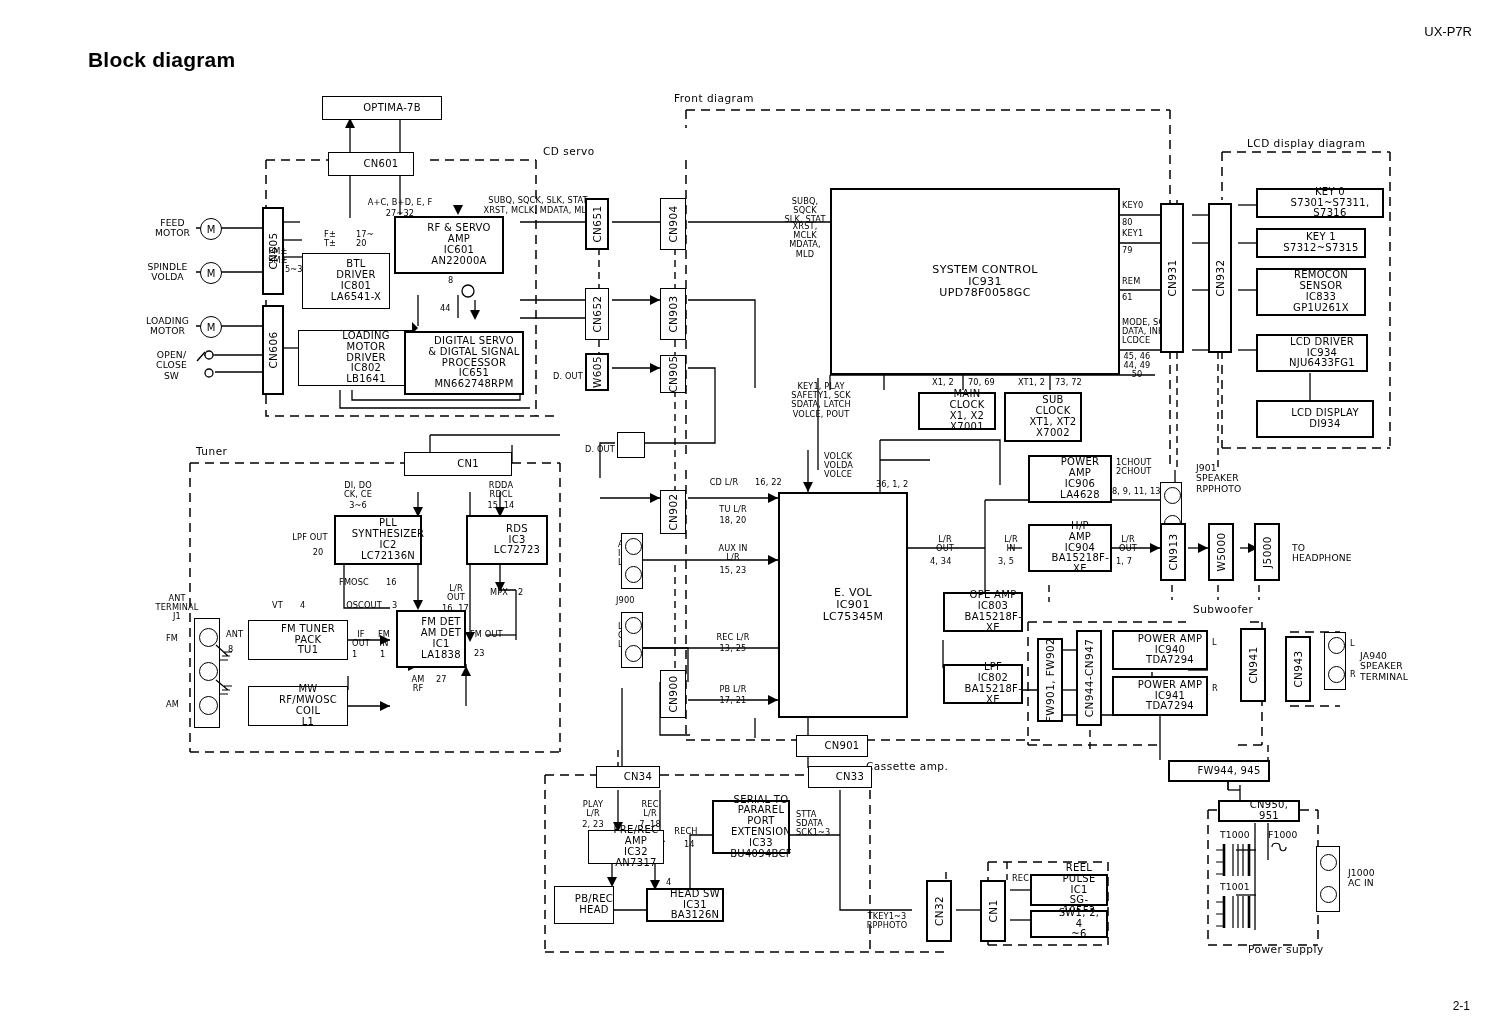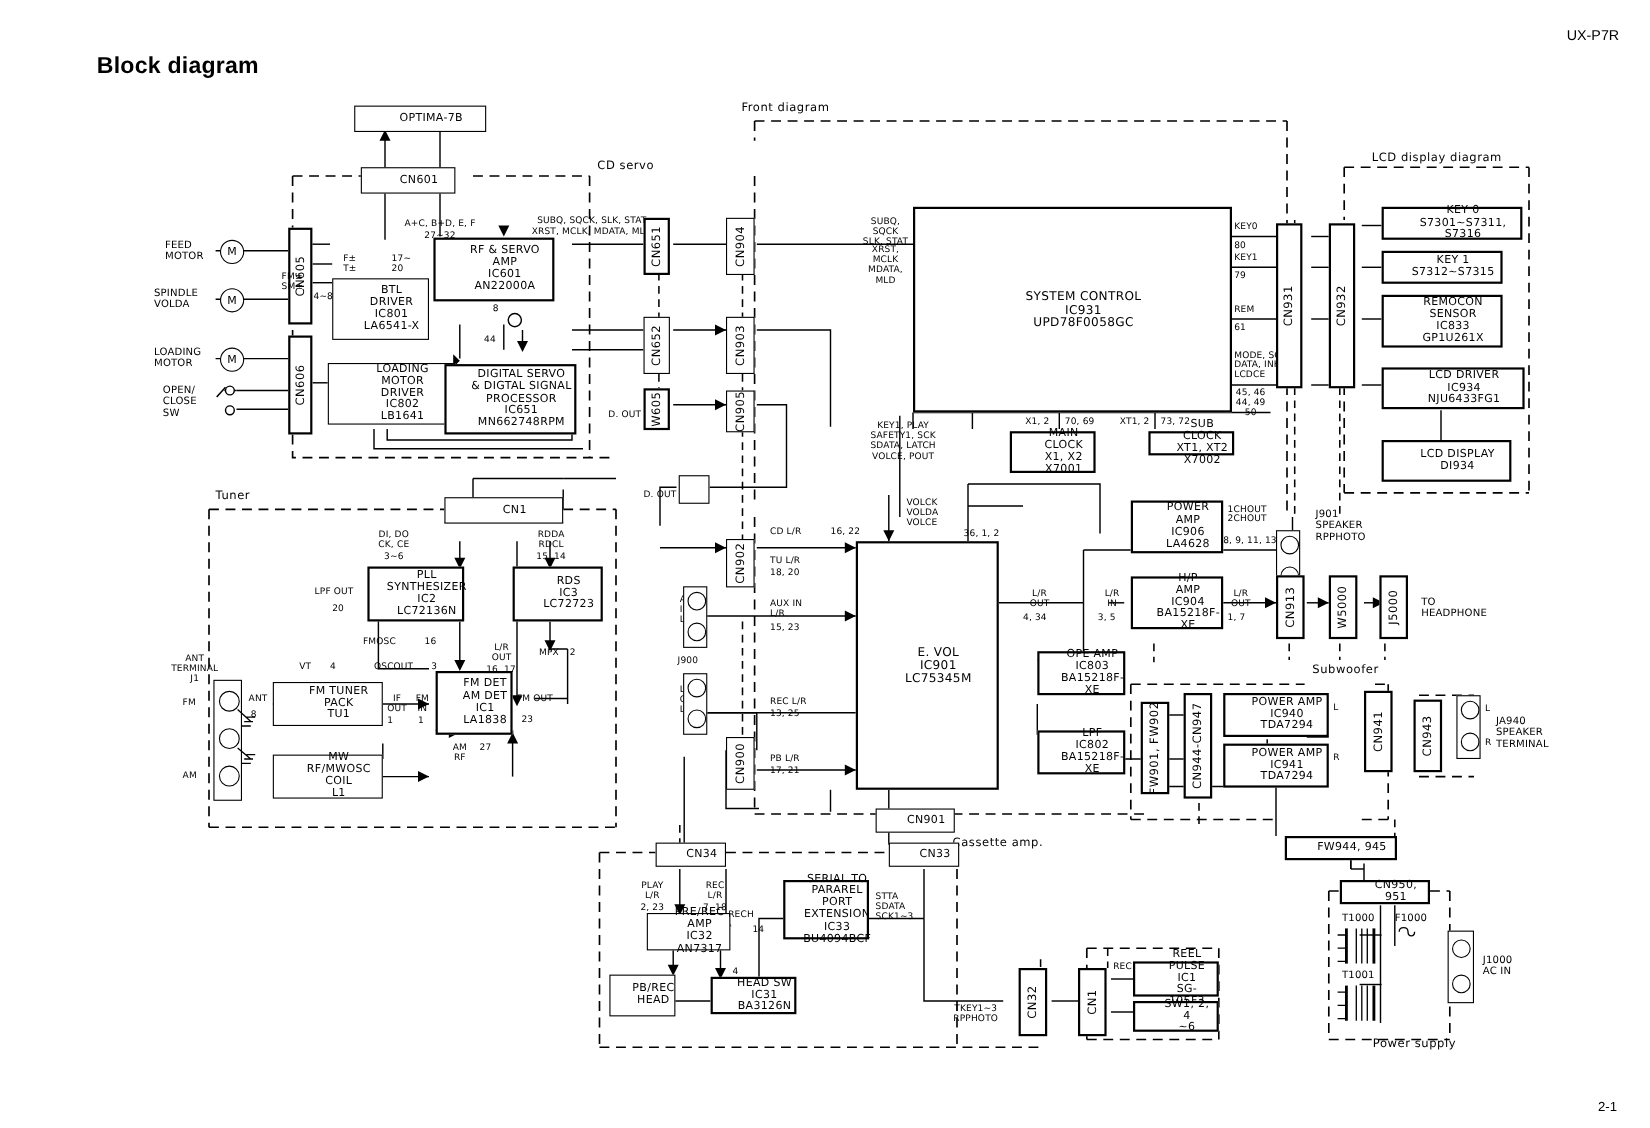--- a/index.html
+++ b/index.html
@@ -20,21 +20,21 @@
   .bx .t{white-space:pre-line;padding:0 2px;}
   
   .vbx{position:absolute;border:1.3px solid #000;background:#fff;box-sizing:border-box;}
   .vbx.thick{border-width:2px;}
   .vbx .vt{position:absolute;left:50%;top:50%;transform:translate(-50%,-50%) rotate(-90deg);
            white-space:nowrap;font-size:10.5px;letter-spacing:.4px;}
   
   .lb{position:absolute;font-size:8.2px;line-height:1.12;white-space:pre-line;
       letter-spacing:.15px;}
   .lb.c{text-align:center;}
-  .lb.r{text-align:left;}
+  .lb.r{text-align:center;}
   .lb.big{font-size:10.5px;letter-spacing:.5px;}
   .lb.med{font-size:9.2px;}
   
   .mcirc{position:absolute;width:20px;height:20px;border:1.4px solid #000;border-radius:50%;
          display:flex;align-items:center;justify-content:center;font-size:10px;background:#fff;}
   
   .jack{position:absolute;border:1.5px solid #000;background:#fff;box-sizing:border-box;}
   .jhole{position:absolute;border:1.5px solid #000;border-radius:50%;background:#fff;}
   svg{position:absolute;left:0;top:0;overflow:visible;}
 </style>
@@ -379,21 +379,21 @@
 </svg>
 
 <div class="lb c" style="left:360px;top:198px;width:80px">A+C, B+D, E, F</div>
 <div class="lb c" style="left:378px;top:209px;width:44px">27~32</div>
 <div class="lb r" style="left:312px;top:230px;width:36px">F±
 T±</div>
 <div class="lb" style="left:356px;top:230px;width:30px">17~
 20</div>
 <div class="lb r" style="left:256px;top:247px;width:44px">FM±
 SM±</div>
-<div class="lb" style="left:285px;top:265px">4~8</div>
+<div class="lb" style="left:285px;top:265px">5~3</div>
 <div class="lb" style="left:448px;top:276px">8</div>
 <div class="lb" style="left:440px;top:304px">44</div>
 <svg style="left:0;top:0">
     <circle cx="468" cy="291" r="6" stroke="#000" fill="#fff" stroke-width="1.3"></circle>
   </svg>
 
 <div class="lb c" style="left:478px;top:196px;width:120px">SUBQ, SQCK, SLK, STAT</div>
 <div class="lb c" style="left:478px;top:206px;width:120px">XRST, MCLK, MDATA, MLD</div>
 <div class="lb" style="left:553px;top:372px">D. OUT</div>
 <div class="lb" style="left:585px;top:445px">D. OUT</div>
@@ -452,21 +452,21 @@
 <div class="lb" style="left:932px;top:378px">X1, 2</div>
 <div class="lb" style="left:968px;top:378px">70, 69</div>
 <div class="lb" style="left:1018px;top:378px">XT1, 2</div>
 <div class="lb" style="left:1055px;top:378px">73, 72</div>
 
 <div class="bx thick" style="left:918px;top:392px;width:78px;height:38px">
     <span class="t">MAIN CLOCK
 X1, X2
 X7001</span>
   </div>
-<div class="bx thick" style="left:1044px;top:392px;width:78px;height:22px">
+<div class="bx thick" style="left:1004px;top:392px;width:78px;height:50px">
     <span class="t">SUB CLOCK
 XT1, XT2
 X7002</span>
   </div>
 
 <div class="lb c" style="left:790px;top:382px;width:62px">KEY1, PLAY
 SAFETY1, SCK
 SDATA, LATCH
 VOLCE, POUT</div>
 
@@ -484,21 +484,21 @@
 <div class="bx thick" style="left:1256px;top:228px;width:110px;height:30px">
     <span class="t">KEY 1
 S7312~S7315</span>
   </div>
 <div class="bx thick" style="left:1256px;top:268px;width:110px;height:48px">
     <span class="t">REMOCON
 SENSOR
 IC833
 GP1U261X</span>
   </div>
-<div class="bx thick" style="left:1256px;top:334px;width:130px;height:38px">
+<div class="bx thick" style="left:1256px;top:334px;width:112px;height:38px">
     <span class="t">LCD DRIVER
 IC934
 NJU6433FG1</span>
   </div>
 <div class="bx thick" style="left:1256px;top:400px;width:118px;height:38px">
     <span class="t">LCD DISPLAY
 DI934</span>
   </div>
 
 <div class="bx" style="left:404px;top:452px;width:108px;height:24px">

